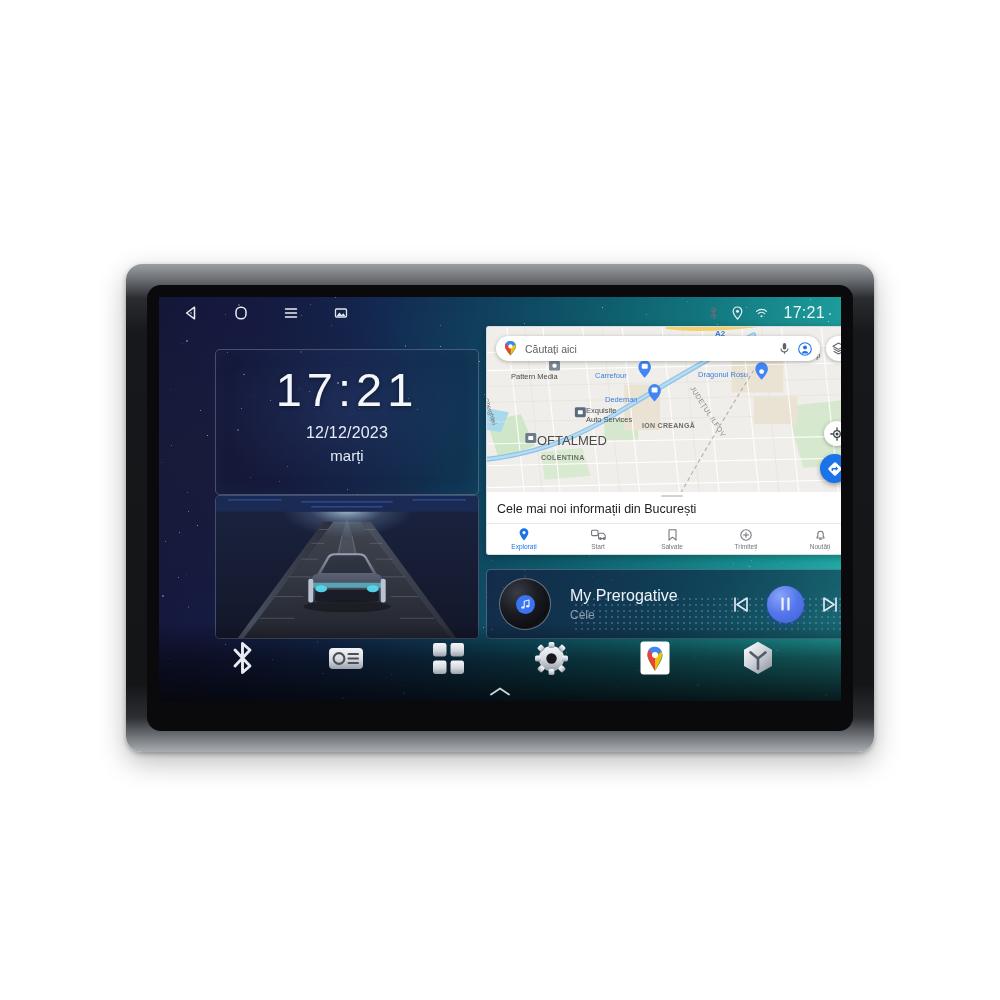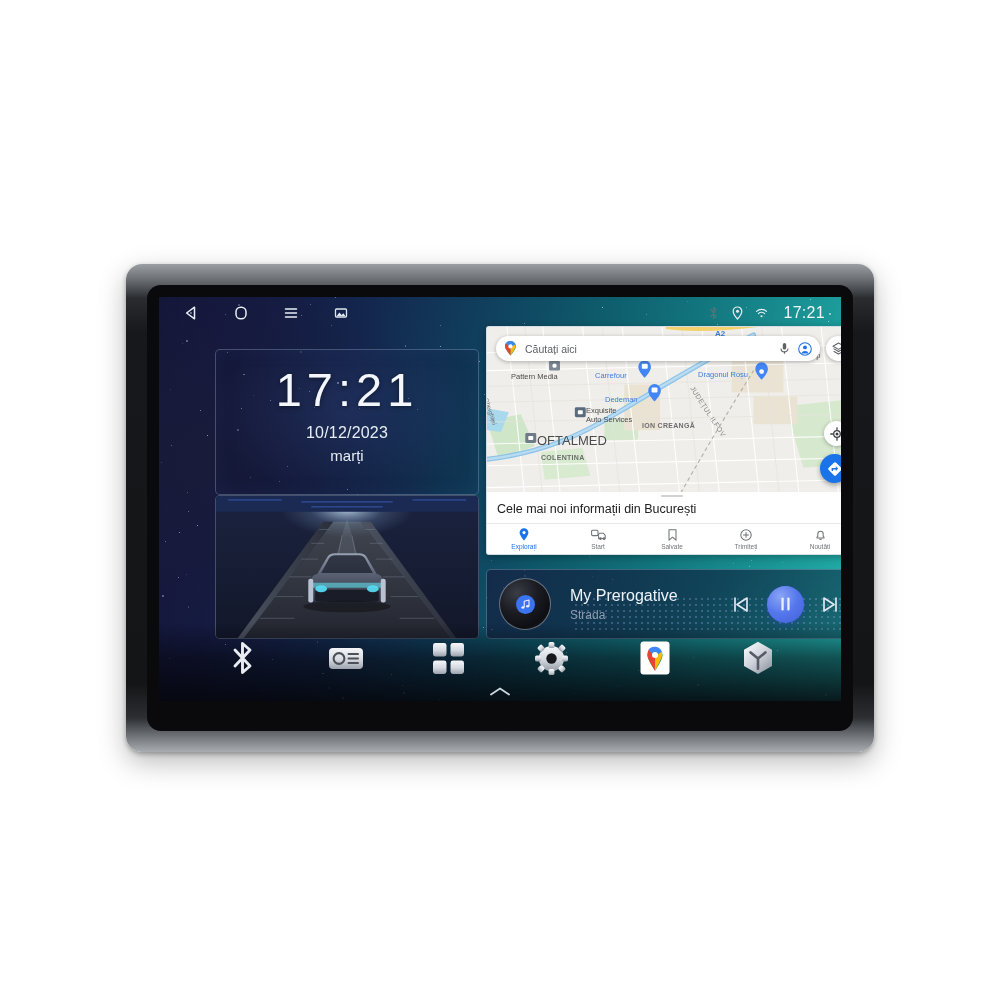--- a/index.html
+++ b/index.html
@@ -445,21 +445,21 @@
               </g>
               <circle cx="7" cy="9.5" r="1.15" fill="#e6eef4"></circle>
             </svg>
           </div>
           <div id="clocktext">17:21</div>
         </div>
       </div>
 
       <div class="widget-card" id="clock-widget">
         <div id="clock-time">17:21</div>
-        <div id="clock-date">10/12/2023</div>
+        <div id="clock-date">12/12/2023</div>
         <div id="clock-day">marți</div>
       </div>
 
       <div class="widget-card" id="car-widget">
         <svg viewBox="0 0 264 144" preserveAspectRatio="none">
           <defs>
             <linearGradient id="roadG" x1="0" y1="0" x2="0" y2="1">
               <stop offset="0%" stop-color="#41454f"></stop>
                 <stop offset="45%" stop-color="#343843"></stop>
                 <stop offset="100%" stop-color="#23262f"></stop>
@@ -758,21 +758,21 @@
           <div id="album-hub">
             <svg width="11" height="11" viewBox="0 0 11 11">
               <path d="M4.2 8.2 L4.2 2.2 L9 1 L9 7" fill="none" stroke="#e9f0ff" stroke-width="1.15" stroke-linejoin="round"></path>
               <ellipse cx="2.9" cy="8.4" rx="1.6" ry="1.25" fill="#e9f0ff"></ellipse>
               <ellipse cx="7.7" cy="7.2" rx="1.6" ry="1.25" fill="#e9f0ff"></ellipse>
             </svg>
           </div>
         </div>
         <div id="mp-text">
           <div id="mp-title">My Prerogative</div>
-          <div id="mp-sub">Strada</div>
+          <div id="mp-sub">Cele</div>
         </div>
         <div id="mp-controls">
           <div class="mpbtn">
             <svg width="21" height="21" viewBox="0 0 21 21">
                 <g fill="none" stroke="#dfe7f2" stroke-width="1.7" stroke-linecap="round" stroke-linejoin="round">
                   <line x1="5" y1="4" x2="5" y2="17"></line>
                   <path d="M17 4 L7 10.5 L17 17 Z"></path>
                 </g>
               </svg>
           </div>

